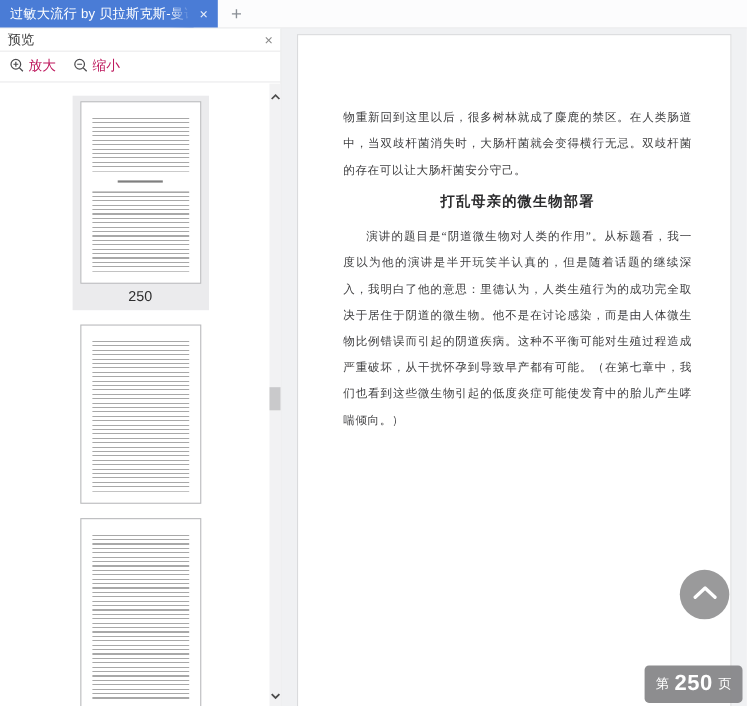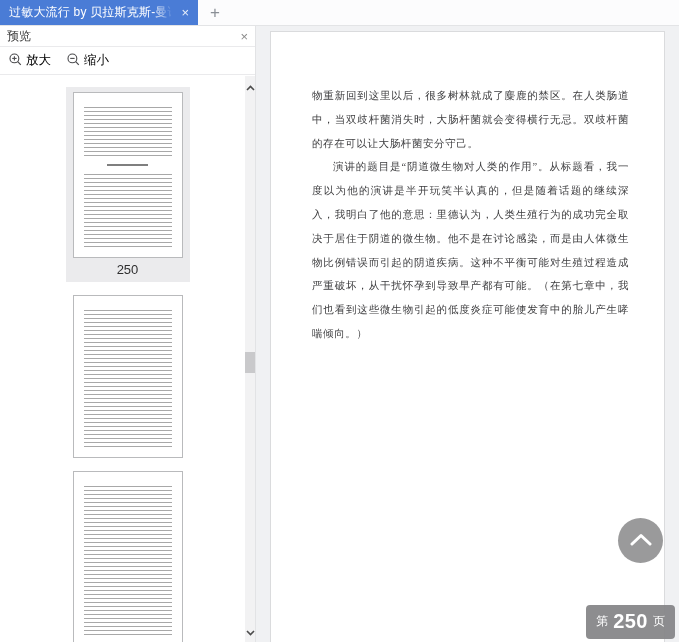--- a/index.html
+++ b/index.html
@@ -25,21 +25,21 @@
 
   
   .sidebar { width:256px; background:#fff; border-right:1px solid #e2e3e5;
     display:flex; flex-direction:column; position:relative; }
   .panel-header { height:21px; display:flex; align-items:center; padding:0 7px;
     font-size:12px; color:#3a3a3a; border-bottom:1px solid #eaeaec; }
   .panel-close { margin-left:auto; color:#8a8a8a; font-size:13px; line-height:1; }
   .zoom-toolbar { height:28px; display:flex; align-items:center; gap:16px; padding:0 9px;
     border-bottom:1px solid #eaeaec; }
   .zoom-btn { display:flex; align-items:center; gap:4px; background:none; border:none;
-    font-size:12.5px; color:#000000; font-family:inherit; cursor:pointer; }
+    font-size:12.5px; color:#be185d; font-family:inherit; cursor:pointer; }
 
   .thumb-list { position:relative; flex:1; overflow:hidden; padding-top:12px; }
   .thumb { width:124px; margin:0 auto 8px; padding:5px 0 0; text-align:center; }
   .thumb.selected { background:#ebebed; }
   .thumb-page { width:110px; margin:0 auto; background:#fff; border:1px solid #b9babc;
     display:flex; flex-direction:column; padding:14px 10px 10px; }
   .thumb:nth-child(1) .thumb-page { height:166px; }
   .thumb:nth-child(2) .thumb-page { height:163px; }
   .thumb:nth-child(3) .thumb-page { height:178px; }
   .mini { background:repeating-linear-gradient(180deg,#a8a8a8 0 1px, transparent 1px 4px); }
@@ -55,21 +55,21 @@
   .sb-up { top:6px; } .sb-down { bottom:3px; }
   .sb-thumb { position:absolute; left:0; top:276px; width:10px; height:21px; background:#c9c9cb; }
 
   
   .content { flex:1; background:#f0f1f3; position:relative; overflow:hidden; }
   .pdf-page { position:absolute; left:14px; top:5px; width:395px; height:700px;
     background:#fff; border:1px solid #dadbdd;
     padding:52px 35px 0 41px;
     font-family:"Liberation Serif","DejaVu Serif",serif; }
   .pdf-page p { font-size:10.5px; line-height:23.8px; text-align:justify; color:#3d3d3f;
-    letter-spacing:.6px; }
+    letter-spacing:.6px;margin-top:12px; }
   .pdf-page p.indent { text-indent:2em; }
   .section-heading { font-size:13px; font-weight:bold; color:#2c2c2e; text-align:center;
     margin:7px 0 12px; letter-spacing:1px; }
 
   .scroll-top { position:absolute; right:16px; top:492px; width:45px; height:45px;
     border-radius:50%; background:rgba(145,145,147,.92); display:flex; align-items:center;
     justify-content:center; cursor:pointer; }
 
   .page-badge { position:absolute; right:4px; bottom:3px; background:rgba(132,132,134,.93);
     border-radius:4px; color:#fff; padding:5px 10px 6px; display:flex; align-items:center;
@@ -155,20 +155,21 @@
           <svg width="9" height="6" viewBox="0 0 9 6">
               <polyline points="1,1 4.5,4.5 8,1" fill="none" stroke="#4c4c4c" stroke-width="1.6"></polyline>
             </svg>
         </span>
       </div>
     </aside>
 
     <main class="content">
       <div class="pdf-page">
         <p>物重新回到这里以后，很多树林就成了麋鹿的禁区。在人类肠道中，当双歧杆菌消失时，大肠杆菌就会变得横行无忌。双歧杆菌的存在可以让大肠杆菌安分守己。</p>
+        <h2 class="section-heading">打乱母亲的微生物部署</h2>
         <p class="indent">演讲的题目是“阴道微生物对人类的作用”。从标题看，我一度以为他的演讲是半开玩笑半认真的，但是随着话题的继续深入，我明白了他的意思：里德认为，人类生殖行为的成功完全取决于居住于阴道的微生物。他不是在讨论感染，而是由人体微生物比例错误而引起的阴道疾病。这种不平衡可能对生殖过程造成严重破坏，从干扰怀孕到导致早产都有可能。（在第七章中，我们也看到这些微生物引起的低度炎症可能使发育中的胎儿产生哮喘倾向。）</p>
 
       </div>
 
       <div class="scroll-top">
         <span>
           <svg width="22" height="13" viewBox="0 0 22 13">
               <polyline points="2,11 11,2.5 20,11" fill="none" stroke="#ffffff" stroke-width="3" stroke-linecap="round" stroke-linejoin="round"></polyline>
             </svg>
         </span>

